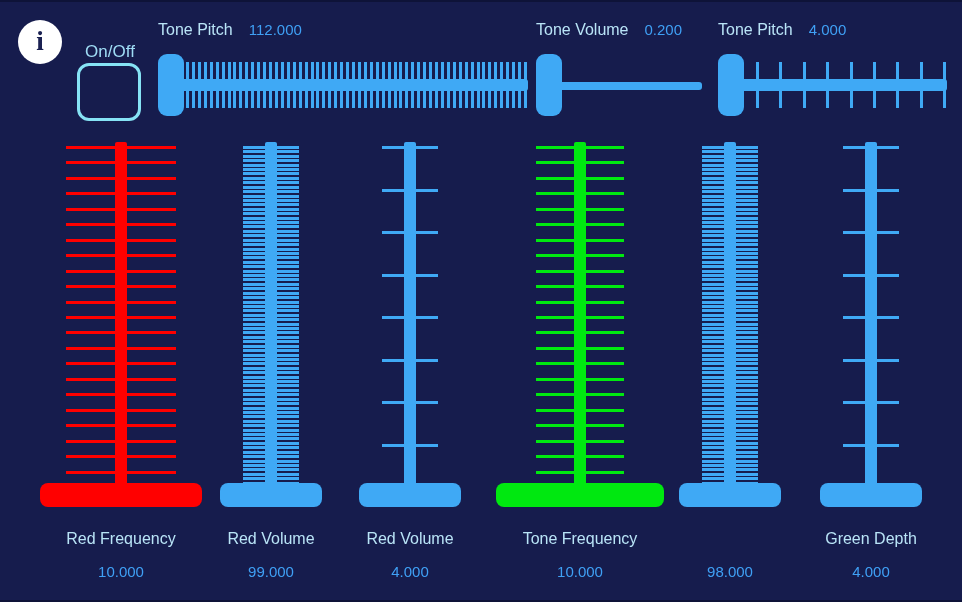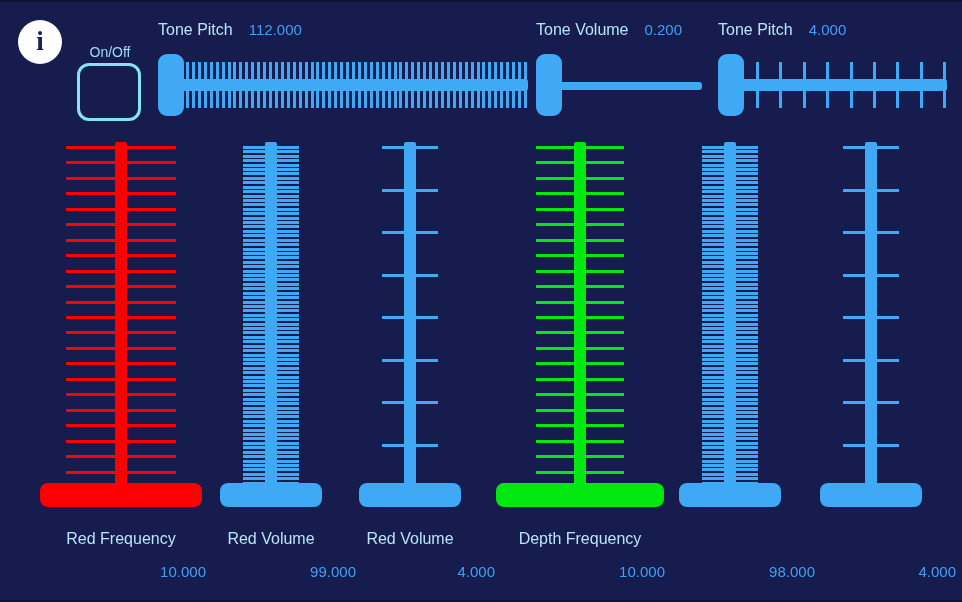--- a/index.html
+++ b/index.html
@@ -52,21 +52,21 @@
 
   
   .onoff-wrap {
     position: absolute;
     left: 77px;
     top: 42px;
     width: 66px;
     text-align: center;
   }
   .onoff-label {
-    font-size: 14px;
+    font-size: 17px;
     color: #9fdcf5;
     line-height: 16px;
     margin-bottom: 3px;
     white-space: nowrap;
   }
   .onoff-box {
     width: 64px;
     height: 58px;
     border: 3px solid #86e3f5;
     border-radius: 12px;
@@ -189,21 +189,20 @@
     font-size: 16px;
     color: #b9e4f7;
     line-height: 20px;
     white-space: nowrap;
   }
   .vs-value {
     font-size: 15px;
     color: #3fa0f5;
     line-height: 20px;
     margin-top: 13px;
-    text-align: right;
   }
 </style>
 </head>
 <body>
 
 <div id="app">
 
   <div class="info-icon">
     <span class="glyph">i</span>
   </div>
@@ -479,21 +478,21 @@
             <div class="vs-tick" style="top: 266.727px; width: 88px; background: rgb(0, 232, 16);"></div>
             <div class="vs-tick" style="top: 282.182px; width: 88px; background: rgb(0, 232, 16);"></div>
             <div class="vs-tick" style="top: 297.636px; width: 88px; background: rgb(0, 232, 16);"></div>
             <div class="vs-tick" style="top: 313.091px; width: 88px; background: rgb(0, 232, 16);"></div>
             <div class="vs-tick" style="top: 328.545px; width: 88px; background: rgb(0, 232, 16);"></div>
             <div class="vs-tick" style="top: 344px; width: 88px; background: rgb(0, 232, 16);"></div>
           </div>
         </div>
         <div class="vs-handle" style="width: 168px; background: rgb(0, 232, 16);"></div>
         <div class="vs-footer">
-          <div class="vs-name">Depth Frequency</div>
+          <div class="vs-name">Tone Frequency</div>
           <div class="vs-value">10.000</div>
         </div>
       </div>
       <div class="vslider" style="left: 645px;">
         <div class="vs-col">
           <div class="vs-track" style="height: 352px; background: rgb(63, 169, 245);"></div>
           <div class="vs-ticks">
             <div class="vs-tick" style="top: 4px; width: 56px; background: rgb(63, 169, 245);"></div>
             <div class="vs-tick" style="top: 8.41558px; width: 56px; background: rgb(63, 169, 245);"></div>
             <div class="vs-tick" style="top: 12.8312px; width: 56px; background: rgb(63, 169, 245);"></div>
@@ -589,18 +588,19 @@
             <div class="vs-tick" style="top: 131.5px; width: 56px; background: rgb(63, 169, 245);"></div>
             <div class="vs-tick" style="top: 174px; width: 56px; background: rgb(63, 169, 245);"></div>
             <div class="vs-tick" style="top: 216.5px; width: 56px; background: rgb(63, 169, 245);"></div>
             <div class="vs-tick" style="top: 259px; width: 56px; background: rgb(63, 169, 245);"></div>
             <div class="vs-tick" style="top: 301.5px; width: 56px; background: rgb(63, 169, 245);"></div>
             <div class="vs-tick" style="top: 344px; width: 56px; background: rgb(63, 169, 245);"></div>
           </div>
         </div>
         <div class="vs-handle" style="width: 102px; background: rgb(63, 169, 245);"></div>
         <div class="vs-footer">
+          <div class="vs-name">Green Depth</div>
           <div class="vs-value">4.000</div>
         </div>
       </div>
     </div>
 
 </div>
 
 </body></html>

